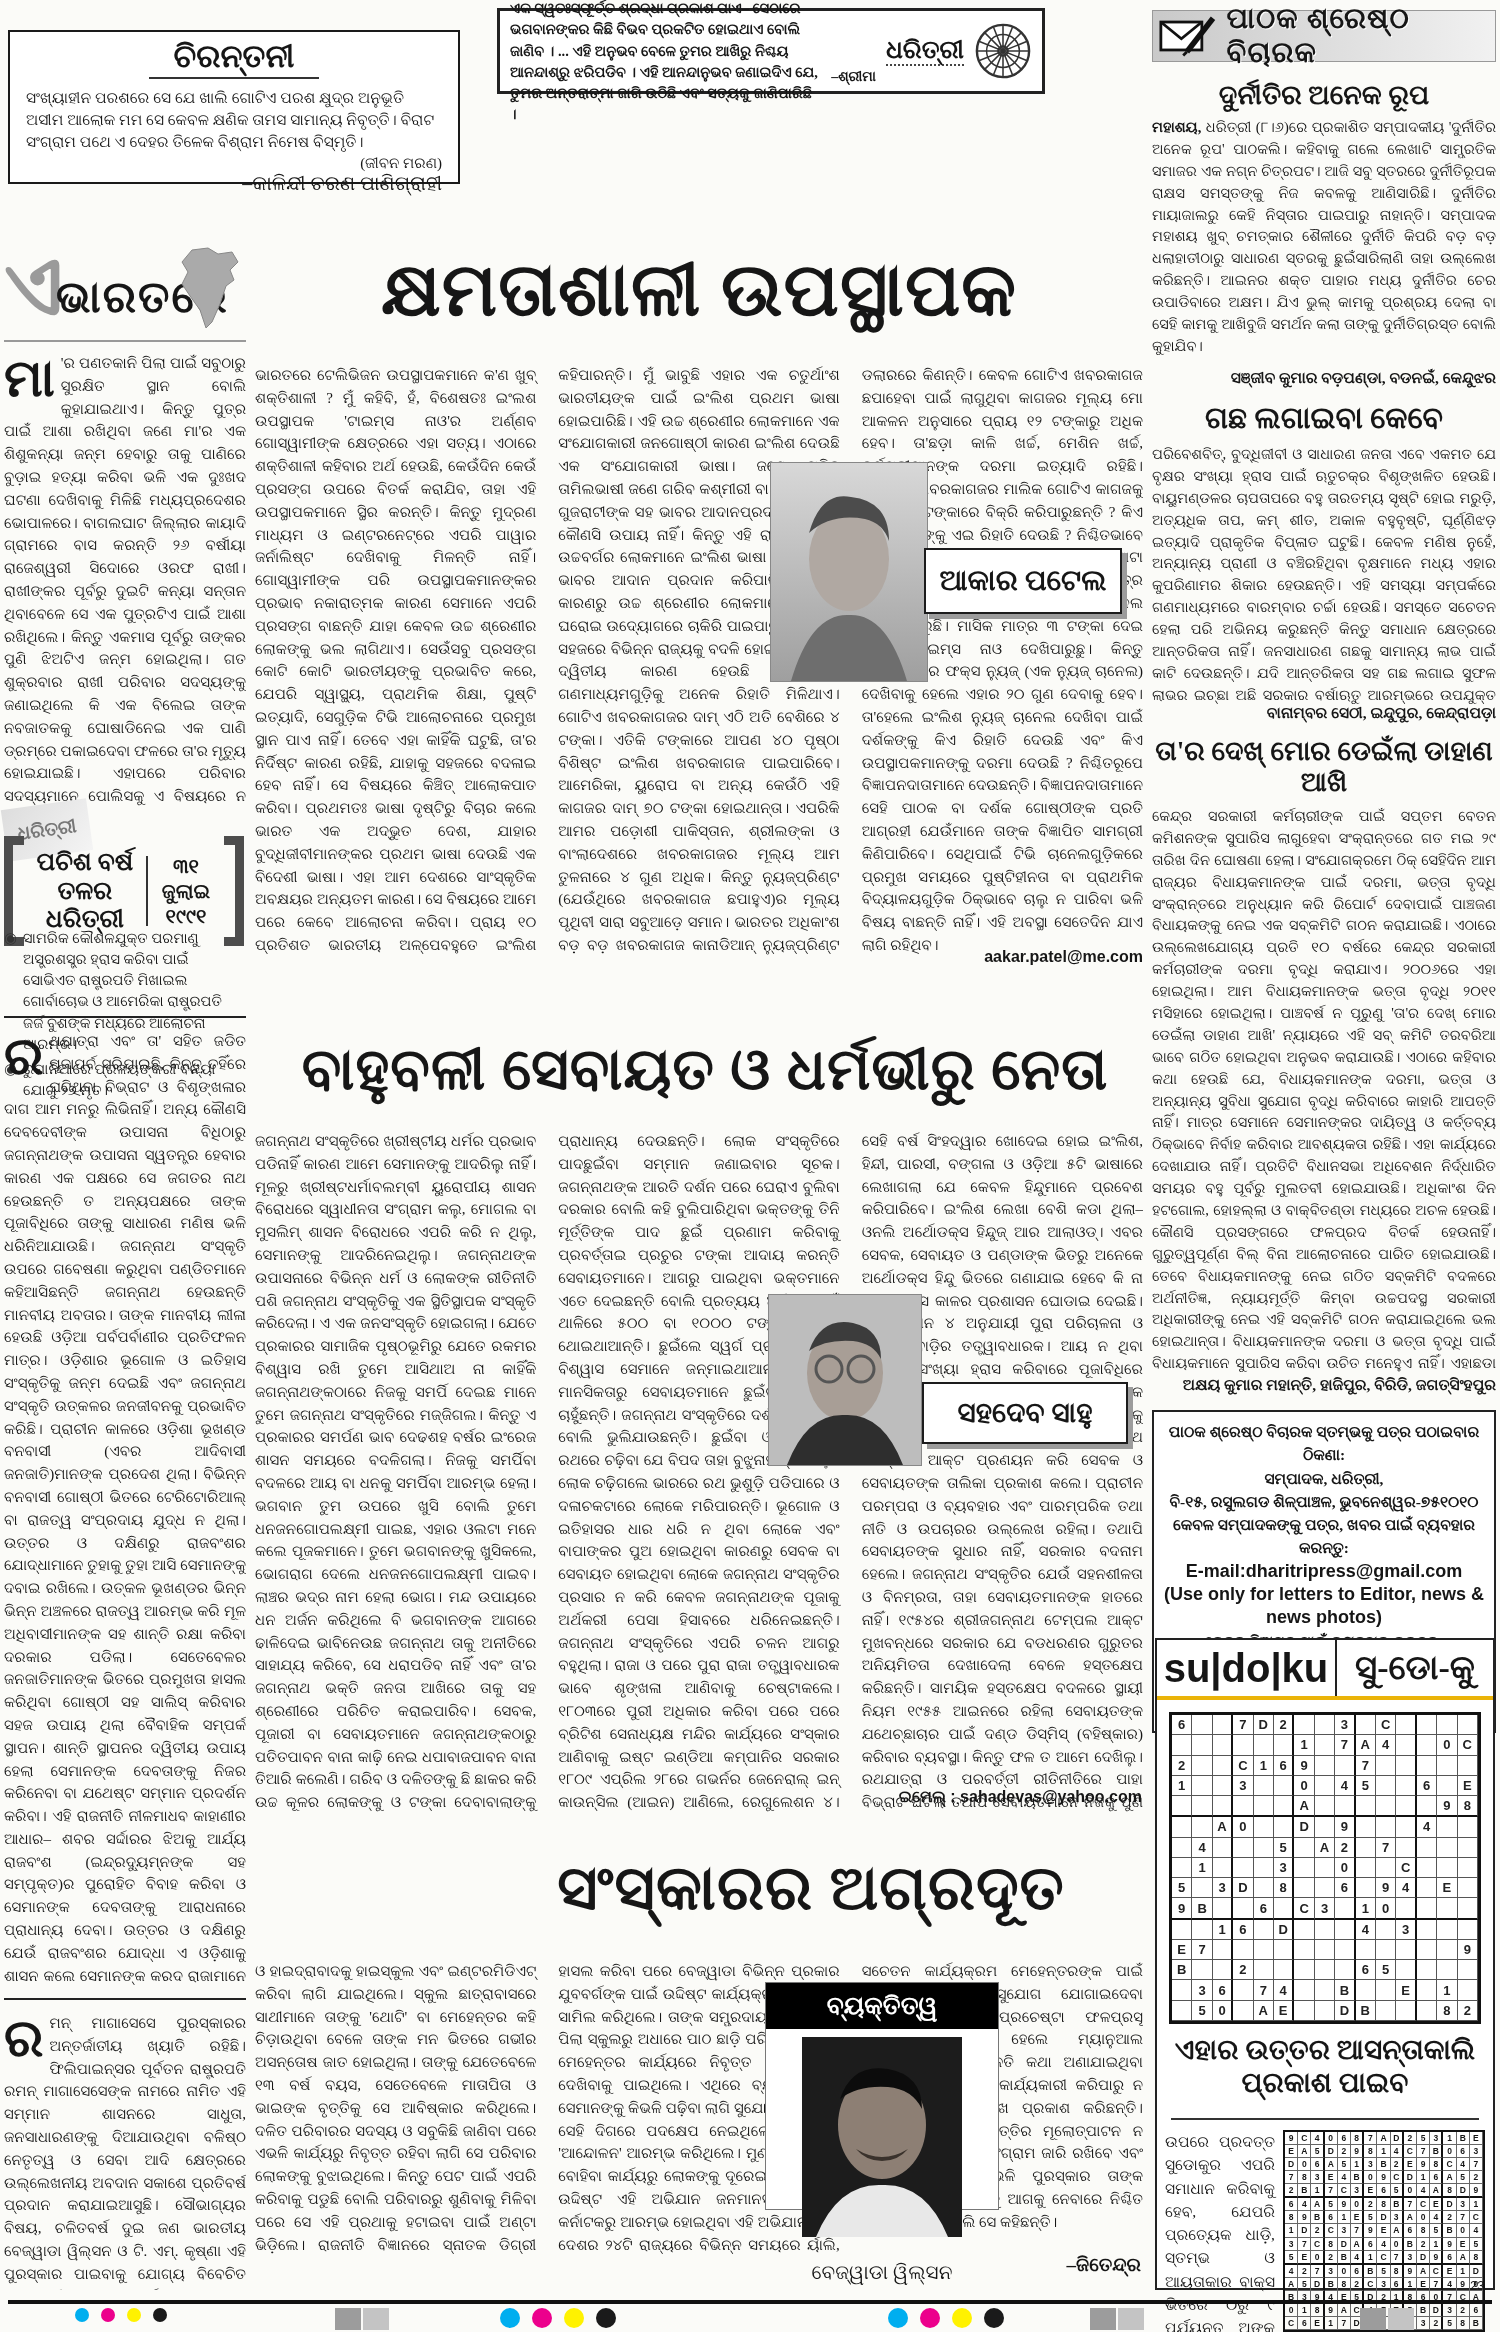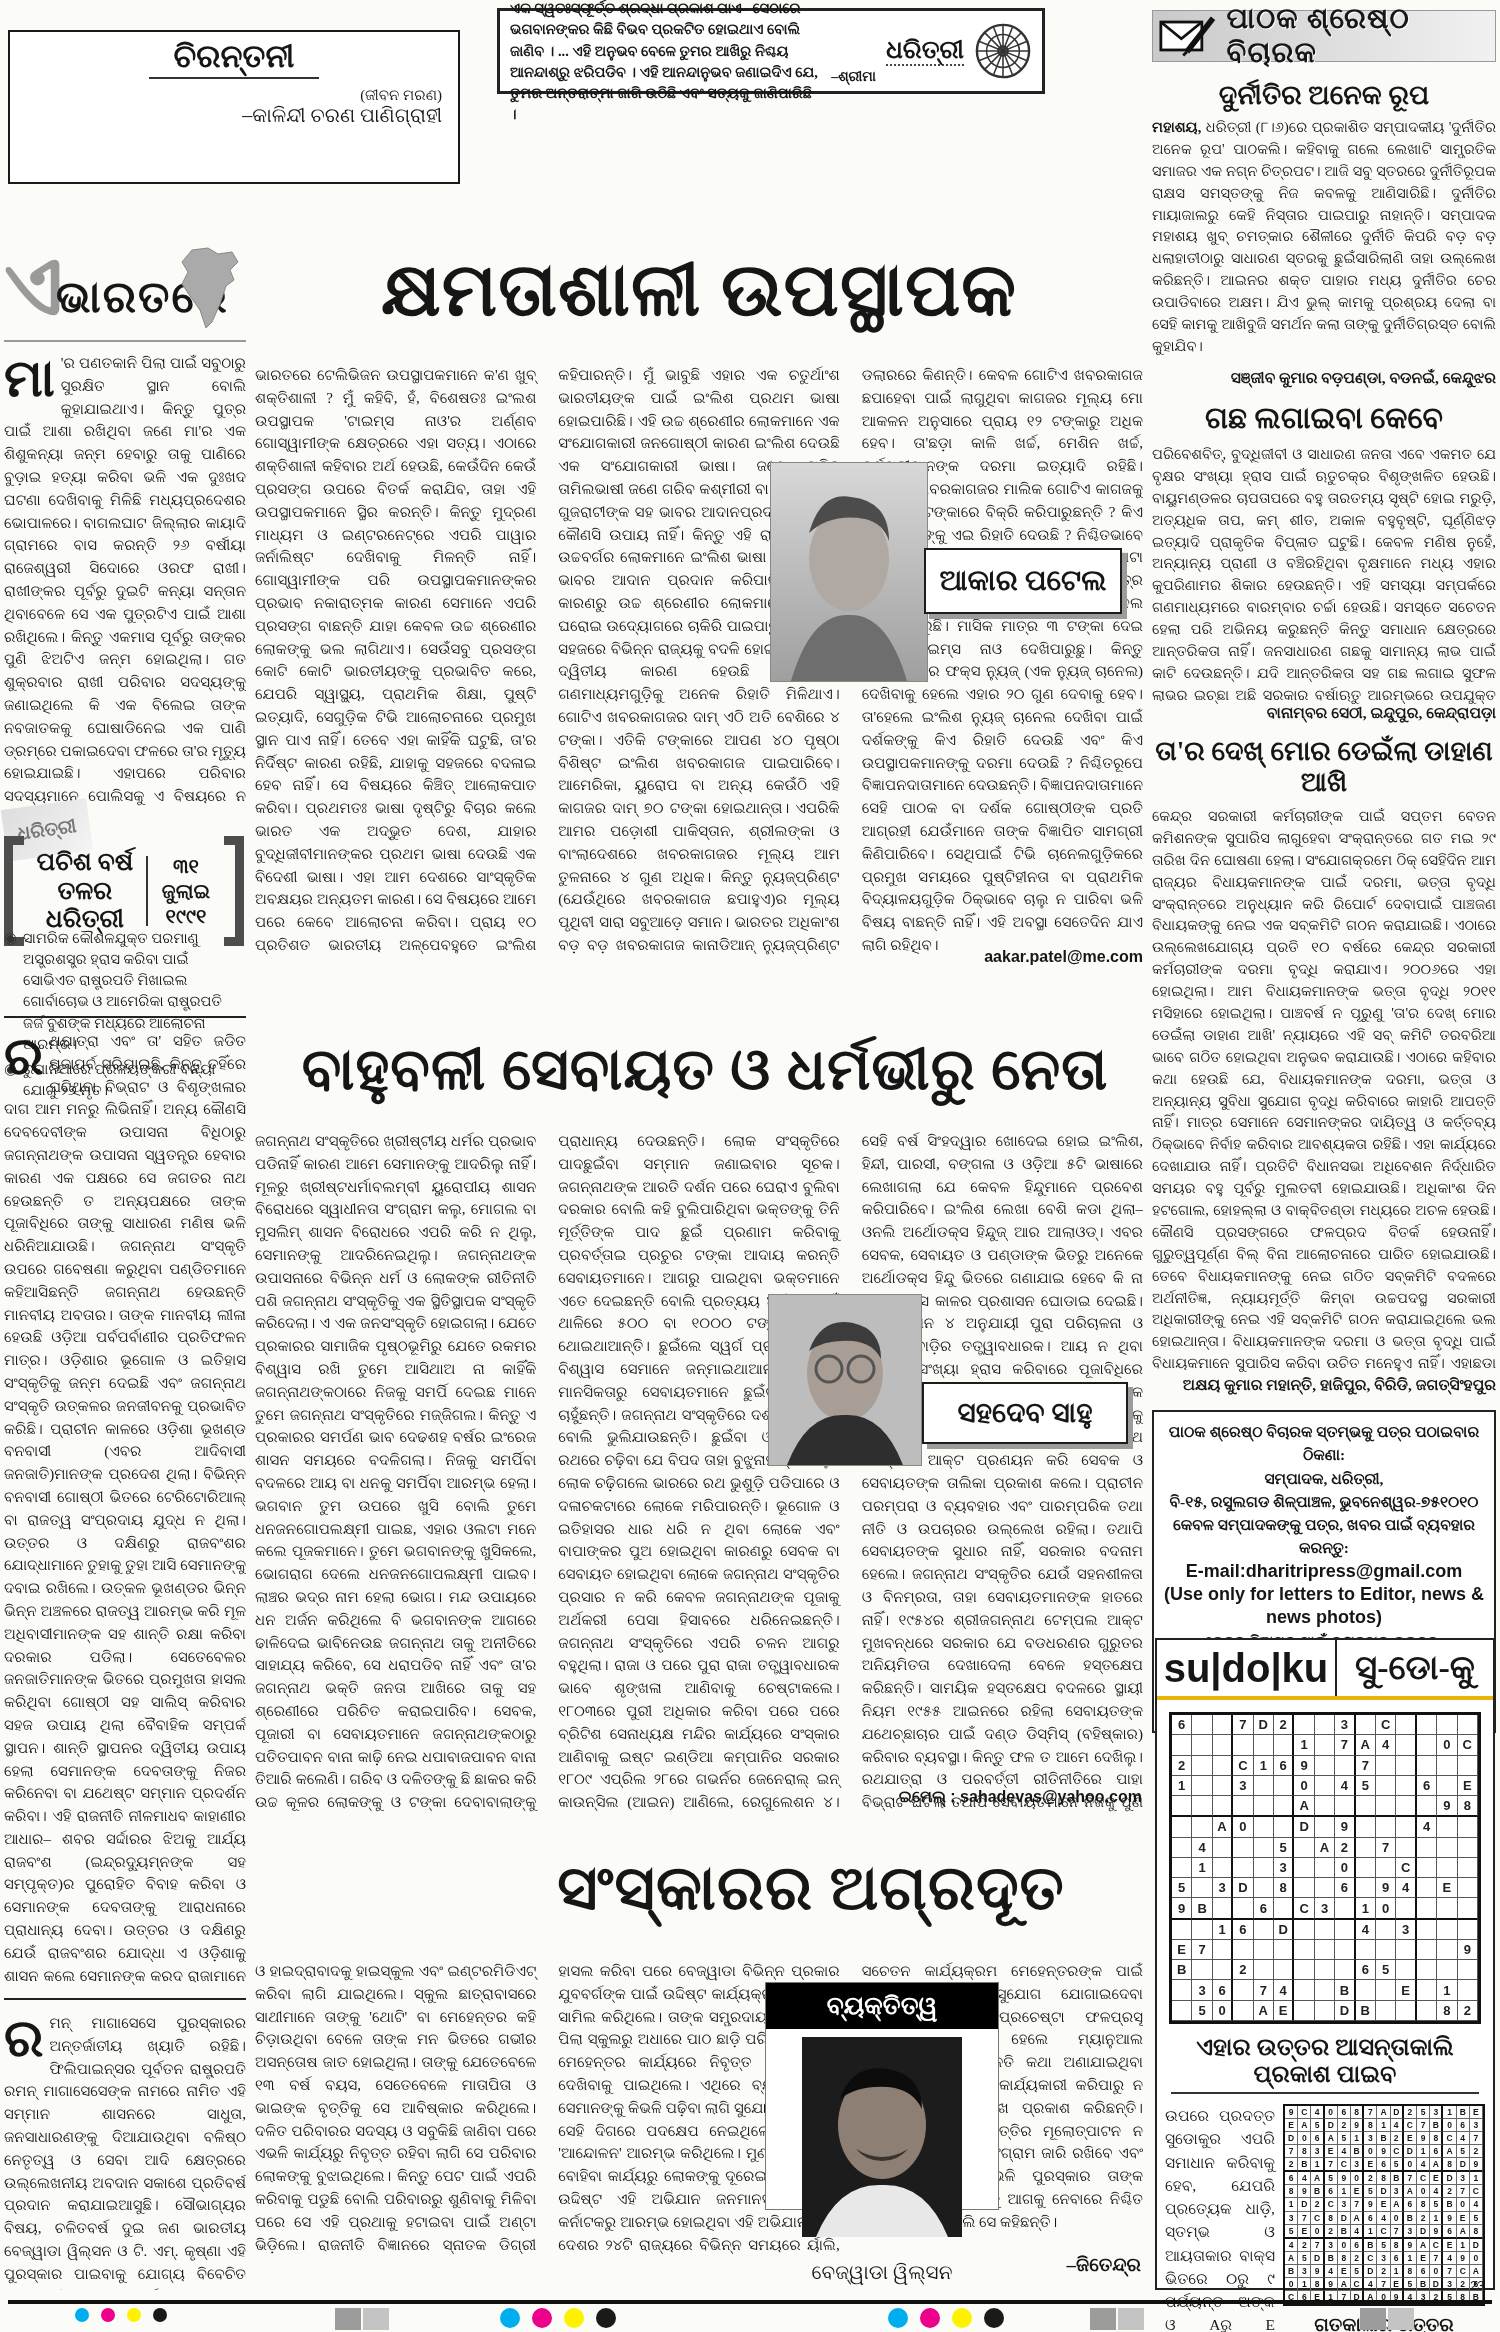--- a/index.html
+++ b/index.html
@@ -48,21 +48,21 @@
   .sudoku-box{left:1155px;top:1638px;width:340px;height:652px;border:2px solid #222;background:#fff;box-sizing:border-box;}
   .sudo-head{display:flex;height:56px;border-bottom:4px solid #eab308;}
   .sudo-head-en{width:178px;display:flex;align-items:center;justify-content:center;
                 font-family:"Liberation Sans",sans-serif;font-size:40px;font-weight:900;border-right:2px solid #222;}
   .sudo-head-or{flex:1;display:flex;align-items:center;justify-content:center;font-size:34px;font-weight:900;}
   .sgrid{display:grid;grid-template-columns:repeat(15,1fr);width:306px;height:306px;margin:12px auto 0 auto;border:3px solid #111;}
   .scell{border-right:1px solid #555;border-bottom:1px solid #555;display:flex;align-items:center;justify-content:center;
          font-family:"Liberation Sans",sans-serif;font-size:13px;font-weight:bold;color:#222;}
   .scell.br{border-right:2.5px solid #111;}
   .scell.bb{border-bottom:2.5px solid #111;}
-  .sudo-note{font-size:24px;font-weight:900;text-align:center;margin:10px 14px 0 14px;padding-bottom:4px;border-bottom:2px solid #333;}
+  .sudo-note{font-size:28px;font-weight:900;text-align:center;margin:10px 14px 0 14px;padding-bottom:18px;border-bottom:2px solid #333;}
   .sudo-bottom{display:flex;gap:8px;margin:10px 8px 0 8px;}
   .sudo-instr{width:118px;font-size:15.5px;line-height:1.5;text-align:justify;}
   .mgrid{display:grid;grid-template-columns:repeat(15,1fr);width:198px;height:198px;border:2px solid #111;}
   .mcell{border-right:1px solid #666;border-bottom:1px solid #666;display:flex;align-items:center;justify-content:center;
          font-family:"Liberation Sans",sans-serif;font-size:8.5px;font-weight:bold;}
   .mcell.br{border-right:2px solid #111;}
   .mcell.bb{border-bottom:2px solid #111;}
   .sol-label{font-size:19px;font-weight:900;text-align:center;margin-top:8px;}
 
   
@@ -107,20 +107,21 @@
   .sq{position:absolute;width:26px;height:22px;top:0;}
 </style>
 </head>
 <body>
 
 <div class="page">
 
   <div class="abs chira-box">
     <div class="chira-title">ଚିରନ୍ତନୀ</div>
     <div class="chira-rule"></div>
+    <div class="chira-lines">ସଂଖ୍ୟାହୀନ ପରଶରେ ସେ ଯେ ଖାଲି ଗୋଟିଏ ପରଶ କ୍ଷୁଦ୍ର ଅନୁଭୂତି ଅସୀମ ଆଲୋକ ମମ ସେ କେବଳ କ୍ଷଣିକ ତାମସ ସାମାନ୍ୟ ନିବୃତ୍ତି। ବିରାଟ ସଂଗ୍ରାମ ପଥେ ଏ ଦେହର ତିଳେକ ବିଶ୍ରାମ ନିମେଷ ବିସ୍ମୃତି।</div>
     <div class="chira-credit">(ଜୀବନ ମରଣ)</div>
     <div class="chira-author">–କାଳିନ୍ଦୀ ଚରଣ ପାଣିଗ୍ରାହୀ</div>
   </div>
 
   <div class="abs quote-box">
     <div class="quote-txt">ଯେଉଁଠି ସତ୍ୟ ପ୍ରତି, ସୌନ୍ଦର୍ଯ୍ୟ ପ୍ରତି, ମହତ୍ତ୍ୱ ପ୍ରତି ଏକ ସ୍ୱତଃସ୍ଫୂର୍ତ୍ତ ଶ୍ରଦ୍ଧା ପ୍ରକାଶ ପାଏ– ସେଠାରେ ଭଗବାନଙ୍କର କିଛି ବିଭବ ପ୍ରକଟିତ ହୋଇଥାଏ ବୋଲି ଜାଣିବ । ... ଏହି ଅନୁଭବ ବେଳେ ତୁମର ଆଖିରୁ ନିଶ୍ଚୟ ଆନନ୍ଦାଶ୍ରୁ ଝରିପଡିବ । ଏହି ଆନନ୍ଦାନୁଭବ ଜଣାଇଦିଏ ଯେ, ତୁମର ଅନ୍ତରାତ୍ମା ଜାଗି ଉଠିଛି ଏବଂ ସତ୍ୟକୁ ଜାଣିପାରିଛି ।</div>
     <div class="quote-attr">–ଶ୍ରୀମା</div>
     <div class="brand-logo">ଧରିତ୍ରୀ</div>
     <svg width="58" height="58" viewBox="0 0 60 60">
       <circle cx="30" cy="30" r="27" fill="none" stroke="#333" stroke-width="2.5"></circle>

